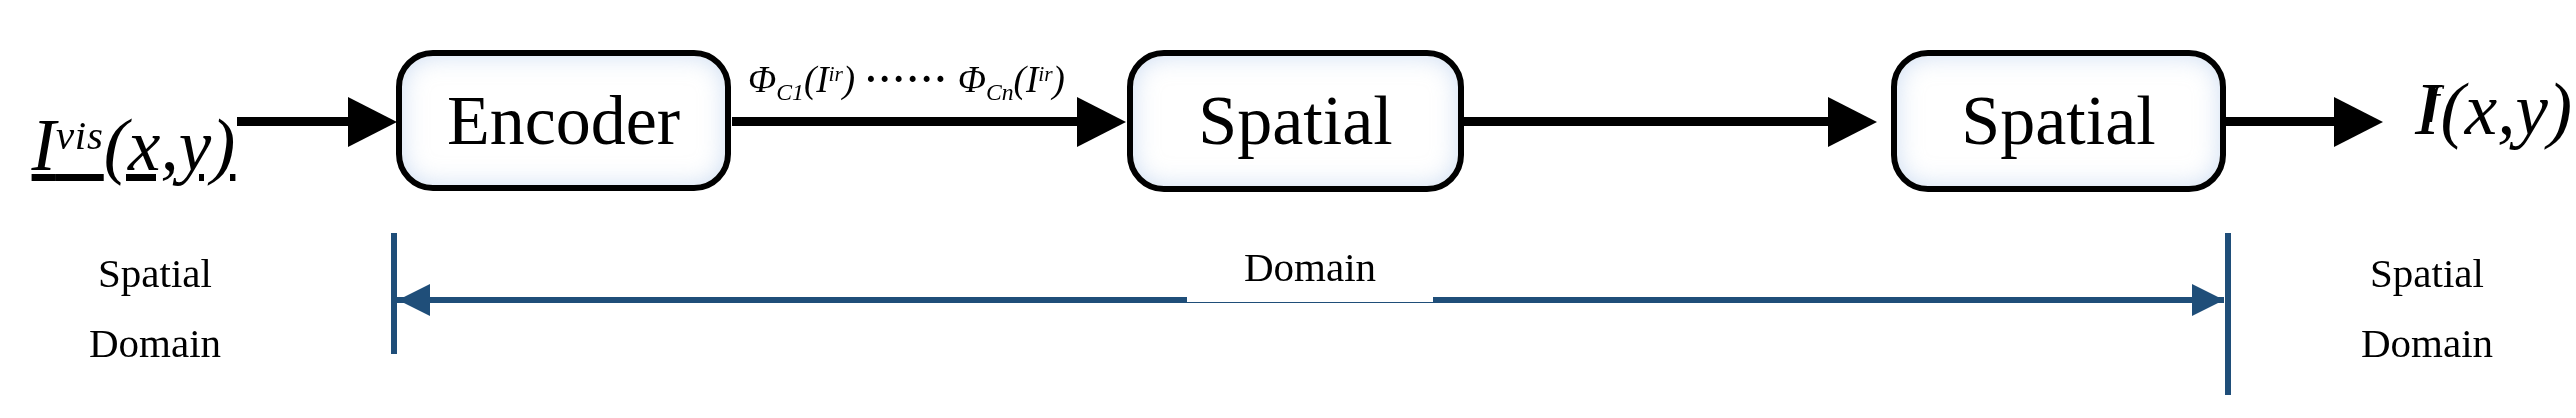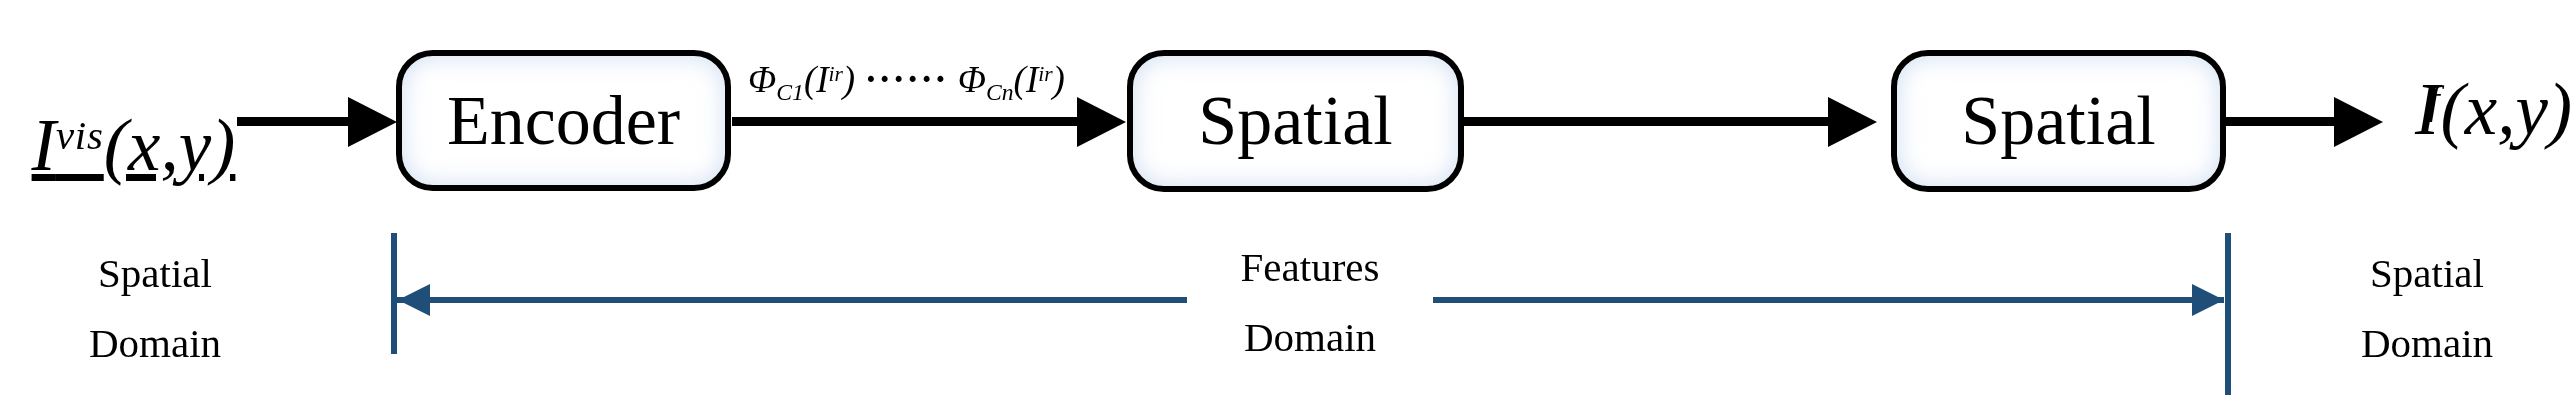--- a/index.html
+++ b/index.html
@@ -86,21 +86,20 @@
     <div>Domain</div>
   </div>
 
   <div class="blue-bar" style="left:391px;top:233px;height:121px;"></div>
   <div class="blue-bar" style="left:2225px;top:233px;height:162px;"></div>
   <div class="blue-line" style="left:396px;top:297px;width:1828px;"></div>
   <div class="bhead left" style="left:398px;top:284px;"></div>
   <div class="bhead right" style="left:2192px;top:284px;"></div>
 
   <div class="domain-label masked" style="left:1187px;top:232px;width:246px;">
-    <div>Features</div>
     <div>Domain</div>
   </div>
 
   <div class="domain-label" style="left:2292px;top:238px;width:270px;">
     <div>Spatial</div>
     <div>Domain</div>
   </div>
 
 </div>
 

